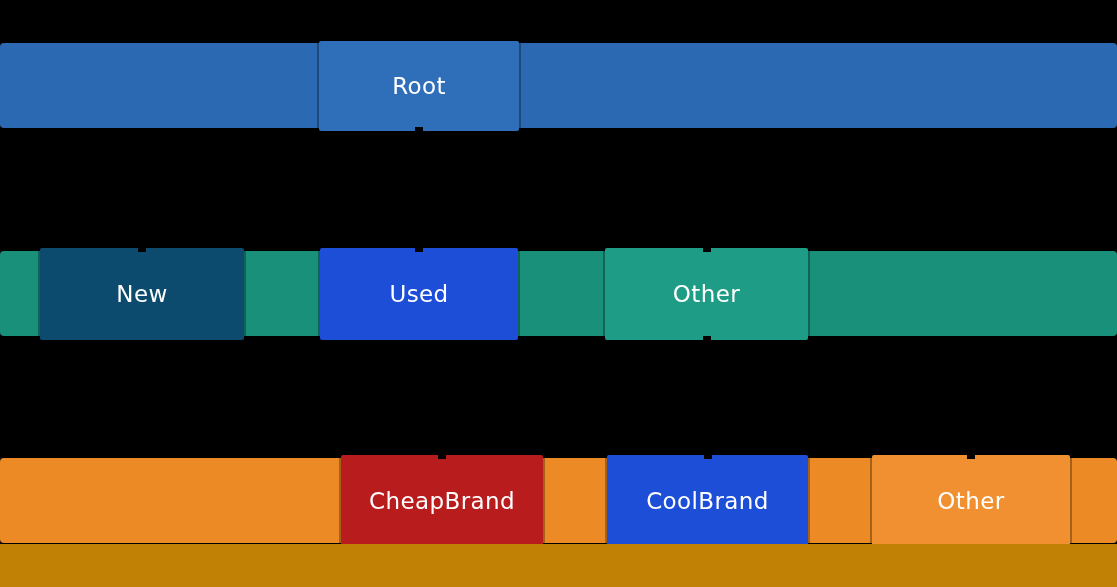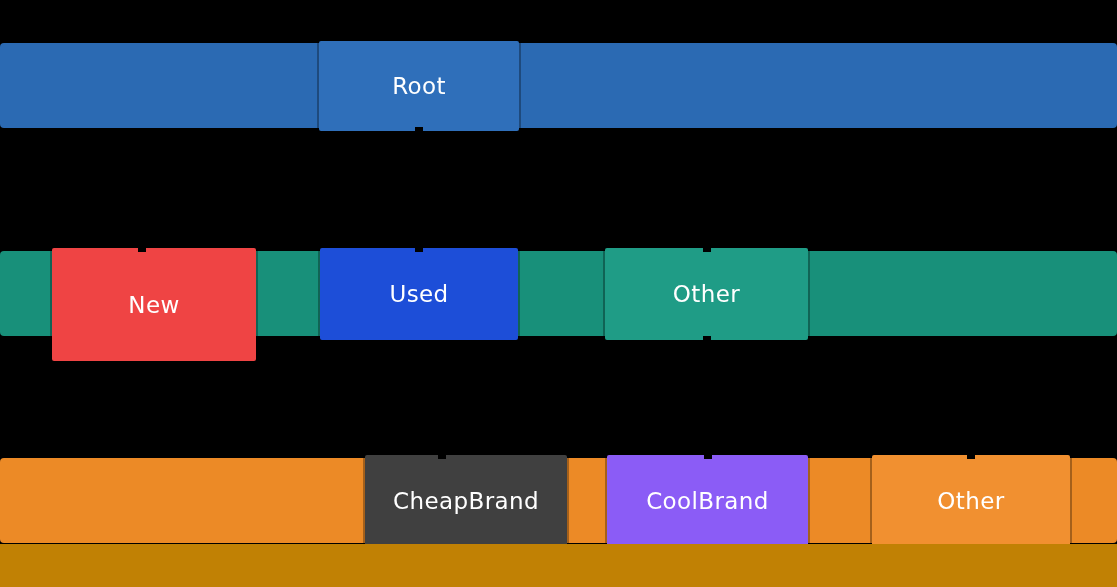--- a/index.html
+++ b/index.html
@@ -47,39 +47,39 @@
 </head>
 <body>
 
 <div class="viz">
     <div class="band" style="left: 0px; top: 43px; width: 1117px; height: 85px; background: rgb(43, 106, 179);"></div>
     <div class="node-box" style="left: 319px; top: 41px; width: 200px; height: 90px; background: rgb(47, 111, 186);">
       <span class="node-label">Root</span>
     </div>
     <div class="link-stub" style="left: 415px; top: 127px; background: rgb(0, 0, 0);"></div>
     <div class="band" style="left: 0px; top: 251px; width: 1117px; height: 85px; background: rgb(24, 144, 122);"></div>
-    <div class="node-box" style="left: 52px; top: 248px; width: 204px; height: 113px; background: #ef4444;">
+    <div class="node-box" style="left: 40px; top: 248px; width: 204px; height: 92px; background: #0c4a6e;">
       <span class="node-label">New</span>
     </div>
     <div class="link-stub" style="left: 138px; top: 245px; background: rgb(0, 0, 0);"></div>
     <div class="node-box" style="left: 320px; top: 248px; width: 198px; height: 92px; background: #1d4ed8;">
       <span class="node-label">Used</span>
     </div>
     <div class="link-stub" style="left: 415px; top: 245px; background: rgb(0, 0, 0);"></div>
     <div class="node-box" style="left: 605px; top: 248px; width: 203px; height: 92px; background: rgb(31, 156, 134);">
       <span class="node-label">Other</span>
     </div>
     <div class="link-stub" style="left: 702.5px; top: 245px; background: rgb(0, 0, 0);"></div>
     <div class="link-stub" style="left: 702.5px; top: 336px; background: rgb(0, 0, 0);"></div>
     <div class="band" style="left: 0px; top: 458px; width: 1117px; height: 85px; background: rgb(236, 138, 38);"></div>
-    <div class="node-box" style="left: 341px; top: 455px; width: 202px; height: 91px; background: #404040; margin-left: 24px;">
+    <div class="node-box" style="left: 341px; top: 455px; width: 202px; height: 91px; background: #b91c1c;">
       <span class="node-label">CheapBrand</span>
     </div>
     <div class="link-stub" style="left: 438px; top: 452px; background: rgb(0, 0, 0);"></div>
-    <div class="node-box" style="left: 607px; top: 455px; width: 201px; height: 91px; background: #8b5cf6;">
+    <div class="node-box" style="left: 607px; top: 455px; width: 201px; height: 91px; background: #1d4ed8;">
       <span class="node-label">CoolBrand</span>
     </div>
     <div class="link-stub" style="left: 703.5px; top: 452px; background: rgb(0, 0, 0);"></div>
     <div class="node-box" style="left: 872px; top: 455px; width: 198px; height: 91px; background: rgb(241, 144, 48);">
       <span class="node-label">Other</span>
     </div>
     <div class="link-stub" style="left: 967px; top: 452px; background: rgb(0, 0, 0);"></div>
     <div class="clipped-band" style="left: 0px; top: 544px; width: 1117px; height: 43px; background: rgb(193, 129, 4);"></div>
   </div>
 

